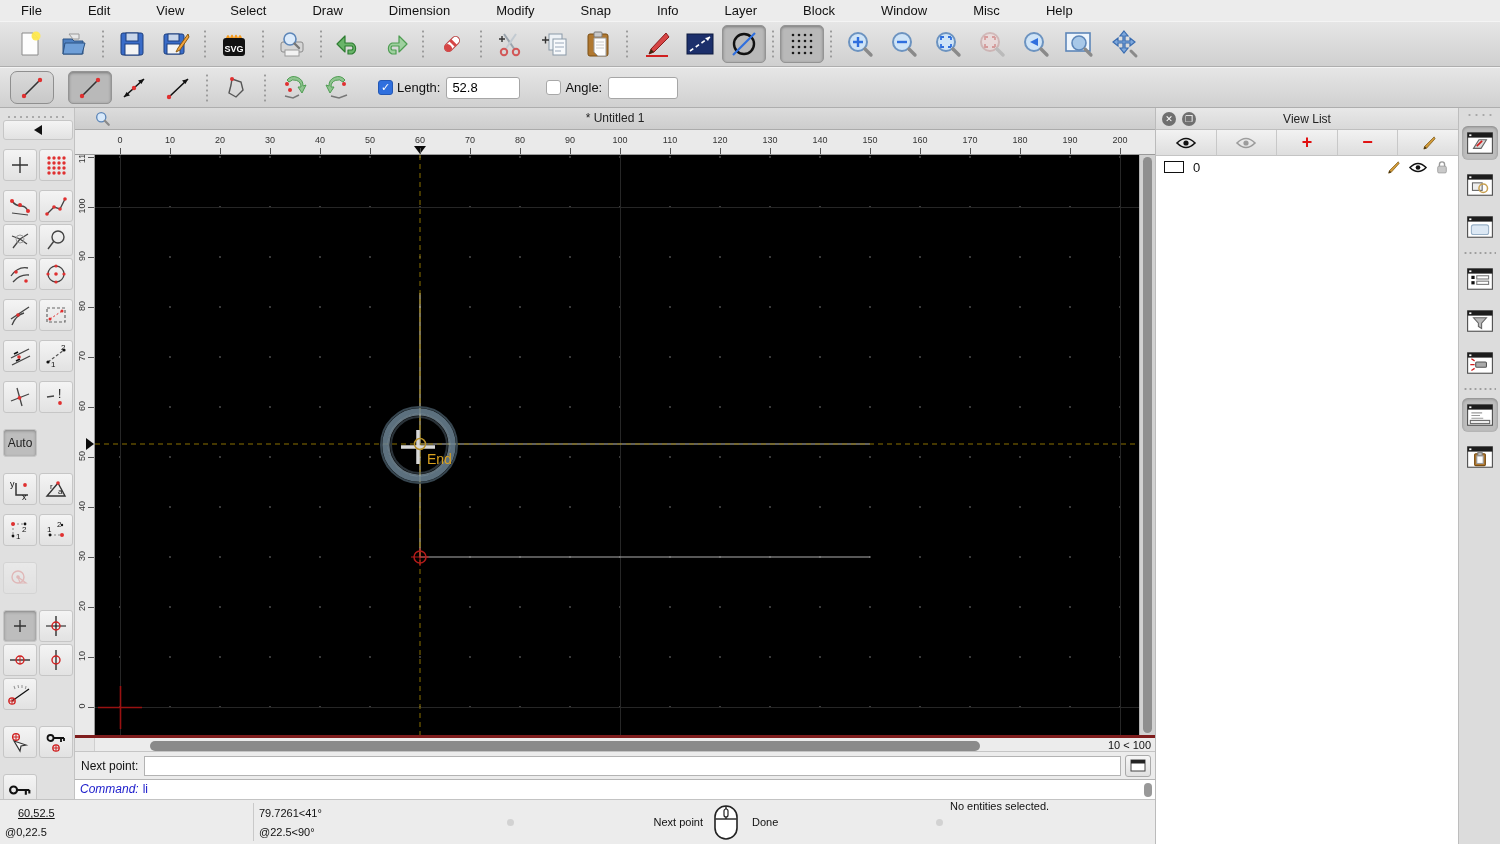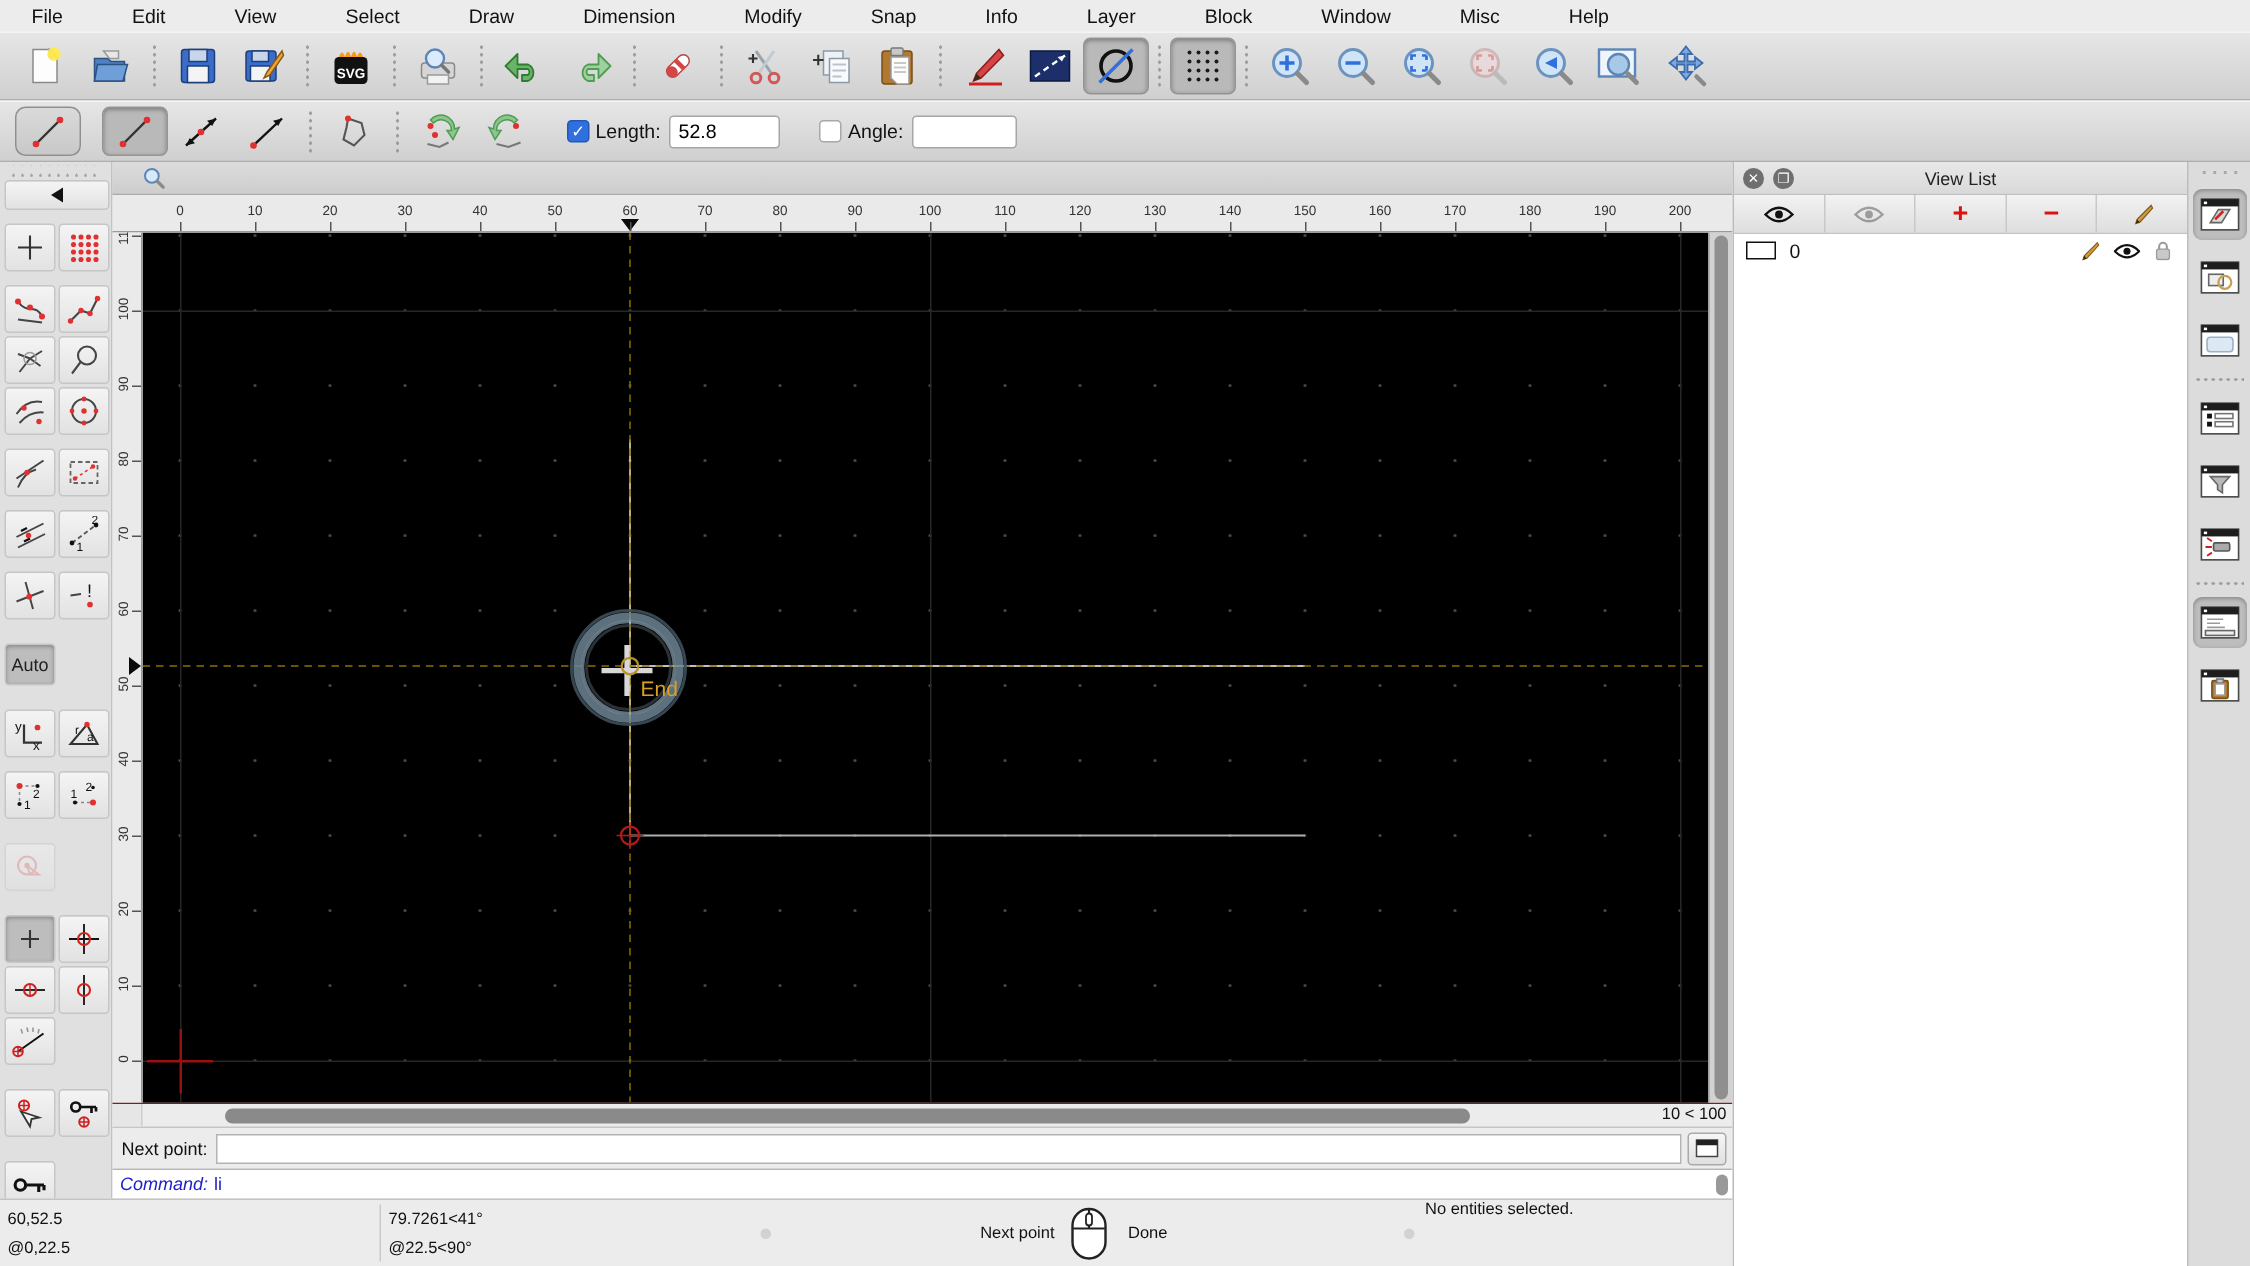--- a/index.html
+++ b/index.html
@@ -84,21 +84,21 @@
     border-top:6px solid transparent; border-bottom:6px solid transparent;
     border-left:8px solid #0a0a0a; }
 
   #canvas-wrap { width:1044px; height:580px; flex:none; background:#000; }
 
   #vscroll { width:16px; height:580px; background:#d2d2d2; border-left:1px solid #b2b2b2;
     position:relative; flex:none; }
   #vscroll .thumb { position:absolute; left:3px; right:3px; top:2px; bottom:2px;
     background:#8f8f8f; border-radius:5px; }
 
-  #bottom-row { height:16px; display:flex; background:#ececec; border-top:1px solid #7f1d1d;}
+  #bottom-row { height:16px; display:flex; background:#ececec; border-top:3px solid #7f1d1d;}
   #hscroll-corner { width:20px; flex:none; border-right:1px solid #cfcfcf; background:#e6e6e6;}
   #hscroll { width:998px; position:relative; flex:none; }
   #hscroll .thumb { position:absolute; left:55px; width:830px; top:3px; height:10px;
     background:#8a8a8a; border-radius:5px; }
   #grid-status { width:62px; flex:none; font-size:11px; text-align:right;
     padding:1px 4px 0 0; color:#111; }
 
   #cmd-history { height:20px; background:#fff; border-top:1px solid #b5b5b5;
     font-size:12px; padding:2px 0 0 5px; position:relative; }
   #cmd-history .cmdlbl { color:#2020cc; font-style:italic; }
@@ -146,21 +146,21 @@
   .dock-item { width:36px; margin:8px auto 0 auto; display:flex; align-items:center;
     justify-content:center; padding:3px 0; border-radius:6px; }
   .dock-item.active { background:#bdbdbd; box-shadow:inset 0 1px 3px rgba(0,0,0,.3); }
   .dsep { height:2px; margin:8px 4px 0 4px;
     background-image:radial-gradient(circle,#9e9e9e 1px,transparent 1.2px);
     background-size:5px 2px; }
 
   
   #status-bar { position:absolute; left:0; top:799px; width:1155px; height:45px;
     background:#ececec; border-top:1px solid #c3c3c3; font-size:11px; }
-  #status-bar .abs { position:absolute; left:5px; top:7px; }
+  #status-bar .abs { position:absolute; left:18px; top:7px;text-decoration:underline; }
   #status-bar .rel { position:absolute; left:5px; top:26px; }
   #status-divider { position:absolute; left:253px; top:3px; bottom:3px; width:1px; background:#c9c9c9; }
   #status-bar .pabs { position:absolute; left:259px; top:7px; }
   #status-bar .prel { position:absolute; left:259px; top:26px; }
   .sdot { position:absolute; width:7px; height:7px; border-radius:4px; background:#d2d2d2; top:19px; }
   #mouse-left-label { position:absolute; left:590px; width:113px; top:16px; text-align:right; }
   #mouse-icon { position:absolute; left:712px; top:4px; }
   #mouse-right-label { position:absolute; left:752px; top:16px; }
   #sel-status { position:absolute; left:950px; top:0; }
 </style>
@@ -749,20 +749,21 @@
             </svg>
         </div>
       </div>
     </div>
 
     <div id="doc">
       <div id="tab-bar">
         <svg id="tab-loupe" width="15" height="15" viewBox="0 0 18 18">
             <use href="#sym-loupe" width="18" height="18"></use>
           </svg>
+        <div id="tab-title">* Untitled 1</div>
       </div>
 
       <div id="ruler-top">
         <div id="ruler-top-marker" style="left:339px"></div>
       <span class="rtlabel" style="left: 45px;">0</span>
           <div class="rttick" style="left: 45px;"></div>
           <span class="rtlabel" style="left: 95px;">10</span>
           <div class="rttick" style="left: 95px;"></div>
           <span class="rtlabel" style="left: 145px;">20</span>
           <div class="rttick" style="left: 145px;"></div>

